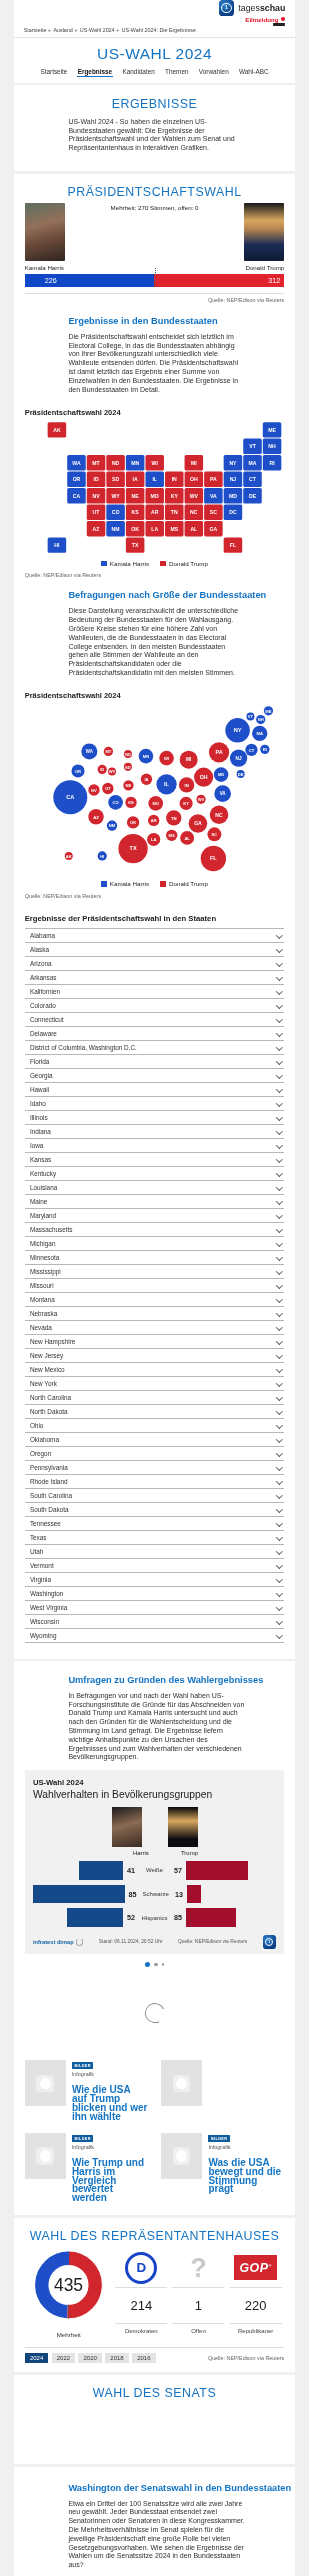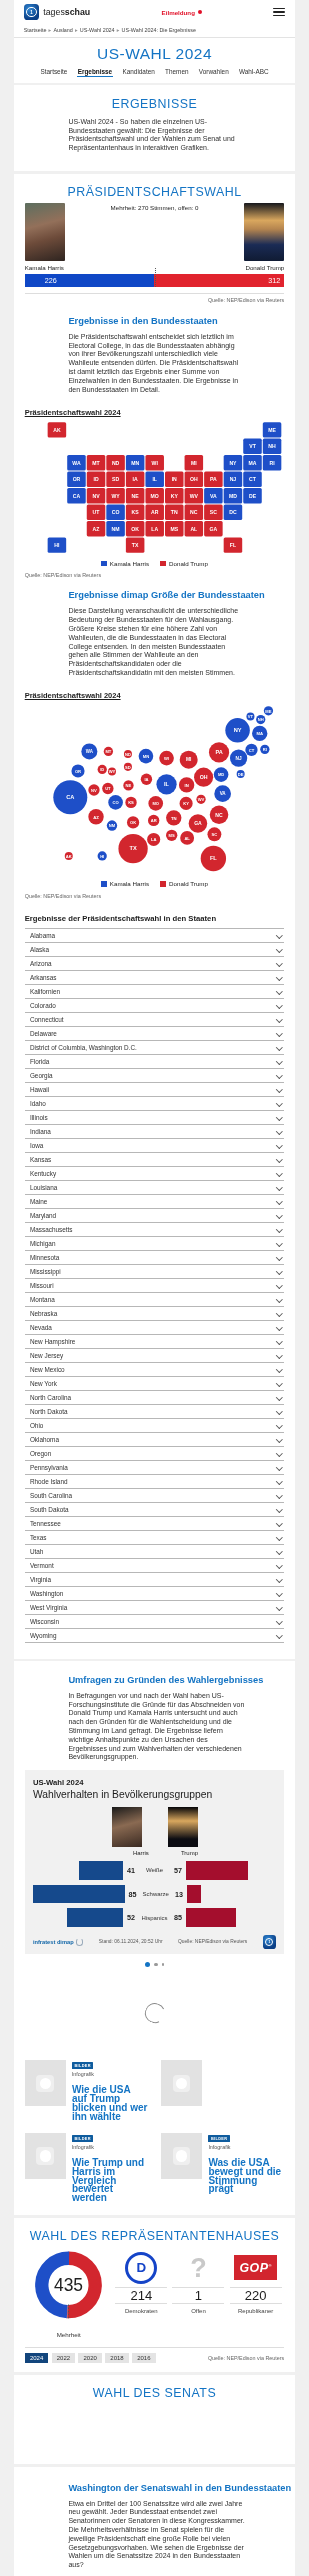--- a/index.html
+++ b/index.html
@@ -1,40 +1,40 @@
 <!DOCTYPE html>
 <html lang="de" style="font-size:8.2px"><head>
 <meta charset="utf-8">
 <style>
   html,body{margin:0;padding:0;background:#f0f0f0;font-family:"Liberation Sans",sans-serif;color:#333;}
   .page{width:309px;margin:0 auto;background:#f0f0f0;}
   .card{background:#fff;margin:0 14.4px 2.6px;position:relative;}
   
   .hdr{background:#fff;margin:0 14.4px 2.6px;}
-  .hdr-top{display:flex;align-items:center;justify-content:space-between;height:24px;padding:0 9.3px;}
+  .hdr-top{display:flex;align-items:flex-end;justify-content:space-between;height:24px;padding:0 9.3px;flex-direction:column;}
   .brand{display:flex;align-items:center;gap:4.1px;}
   .logo-sq{width:15.5px;height:15.5px;border-radius:3.6px;background:radial-gradient(circle at 35% 30%,#2f86d2,#0b3f86 70%);display:flex;align-items:center;justify-content:center;}
   .logo-ring{width:8.2px;height:8.2px;border:1.3px solid #fff;border-radius:50%;display:flex;align-items:center;justify-content:center;font-size:4.6px;color:#fff;font-weight:bold;}
   .brand-name{font-size:8.8px;color:#222;}
   .brand-name b{font-weight:700;}
   .eil{display:flex;align-items:center;gap:2.6px;color:#e10e26;font-size:6.2px;font-weight:700;}
   .eil-dot{width:4.1px;height:4.1px;border-radius:50%;background:#e10e26;}
   .burger{width:12.4px;height:8.2px;display:flex;flex-direction:column;justify-content:space-between;cursor:pointer;}
   .burger span{height:1.3px;background:#222;border-radius:1px;}
   .crumbs{font-size:5.4px;color:#444;padding:3.1px 9.3px 4.1px;border-bottom:0.5px solid #e3e3e3;}
   .crumbs .sep{color:#999;margin:0 2.1px;}
   .page-title{font-size:15.5px;color:#1474c4;text-align:center;letter-spacing:0.5px;padding:7.2px 0 4.1px;font-weight:400;}
   .tabs{display:flex;justify-content:center;gap:9.3px;font-size:6.4px;padding-bottom:5.2px;}
   .tab{color:#333;padding:1px 0.5px;cursor:pointer;}
   .tab.active{font-weight:700;color:#111;border-bottom:1.5px solid #1474c4;}
   
   .sec-title{font-size:12.4px;color:#1474c4;text-align:center;font-weight:400;letter-spacing:0.5px;padding:11.3px 0 2.1px;}
   .indent{margin-left:54px;width:178px;font-size:7px;line-height:8.8px;color:#2f2f2f;}
   .sub-h{margin-left:54px;font-size:9.3px;color:#1474c4;font-weight:700;margin-top:12.4px;margin-bottom:4.1px;}
-  .chart-label{font-size:7.5px;font-weight:700;color:#1d1d1d;margin:13.4px 0 3.1px 10.3px;text-decoration:underline;}
+  .chart-label{font-size:7.5px;font-weight:700;color:#1d1d1d;margin:13.4px 0 3.1px 10.3px;}
   .legend{display:flex;justify-content:center;gap:11.3px;font-size:6.2px;color:#222;margin-top:3.1px;align-items:center;}
   .legend .sw{width:5.7px;height:5.7px;display:inline-block;margin-right:3.1px;vertical-align:-0.5px;}
   .src-l{font-size:5.4px;color:#666;margin:5.2px 0 0 10.3px;}
   .src-r{font-size:5.4px;color:#666;text-align:right;margin:3.1px 10.3px 0 0;}
   .hair{border-top:0.5px solid #ddd;margin:6.2px 10.3px 0;}
   
   .cand-row{display:flex;justify-content:space-between;padding:2.1px 10.3px 0;position:relative;}
   .photo{width:40px;height:58px;border-radius:1px;}
   .photo.harris{background:linear-gradient(165deg,#5c6e5f 0%,#93705a 38%,#6d4b3a 62%,#2e2420 100%);}
   .photo.trump{background:linear-gradient(180deg,#17181d 0%,#d9a75e 30%,#b5854f 45%,#1a2b55 72%,#101b33 100%);}
@@ -98,21 +98,21 @@
   .house-row{display:flex;align-items:flex-start;padding:3.1px 10.3px 0;}
   .donut-wrap{width:88px;text-align:center;}
   .donut-lab{font-size:6.2px;color:#333;margin-top:3.1px;}
   .pcols{display:flex;flex:1;justify-content:space-around;margin-top:4.1px;}
   .pcol{width:52px;text-align:center;}
   .plogo{height:30px;display:flex;align-items:center;justify-content:center;}
   .dem-ring{width:26px;height:26px;border:3.6px solid #1544c8;border-radius:50%;display:flex;align-items:center;justify-content:center;font-size:13.4px;font-weight:800;color:#1544c8;}
   .qmark{font-size:27px;font-weight:800;color:#c9c9c9;line-height:26px;}
   .gop{background:#d2252e;color:#fff;font-weight:800;font-style:italic;font-size:12.4px;padding:5.2px 5.2px;letter-spacing:0.5px;}
   .gop sup{font-size:4.1px;}
-  .pval{font-size:13px;color:#1d1d1d;border-top:0.5px solid #ddd;border-bottom:0.5px solid #ddd;padding:0 0;margin-top:4.1px;}
+  .pval{font-size:13px;color:#1d1d1d;border-top:0.5px solid #ddd;border-bottom:0.5px solid #ddd;padding:10px 0;margin-top:4.1px;}
   .plab{font-size:6px;color:#444;margin-top:4.1px;}
   .years-row{display:flex;align-items:center;justify-content:space-between;border-top:0.5px solid #ddd;margin:9.3px 10.3px 0;padding:5.2px 0 9.3px;}
   .years{display:flex;gap:3.1px;}
   .yr{font-size:6px;padding:2.1px 5.2px;background:#e4e4e4;color:#333;cursor:pointer;}
   .yr.active{background:#12457c;color:#fff;}
   .ysrc{font-size:5.4px;color:#666;}  .empty-100{height:52px;}  .empty-120{height:62px;}
 </style>
 </head>
 <body>
 
@@ -384,21 +384,21 @@
             <text x="404" y="247" text-anchor="middle" font-size="10" font-weight="bold" fill="#fff">FL</text>
           </g>
         </svg>
     </div>
     <div class="legend">
       <span><span class="sw" id="swH1" style="background: rgb(30, 79, 200);"></span><span>Kamala Harris</span></span>
       <span><span class="sw" id="swT1" style="background: rgb(210, 38, 46);"></span><span>Donald Trump</span></span>
     </div>
     <div class="src-l">Quelle: NEP/Edison via Reuters</div>
 
-    <div class="sub-h">Ergebnisse dimap Größe der Bundesstaaten</div>
+    <div class="sub-h">Befragungen nach Größe der Bundesstaaten</div>
     <p class="indent">Diese Darstellung veranschaulicht die unterschiedliche Bedeutung der Bundesstaaten für den Wahlausgang. Größere Kreise stehen für eine höhere Zahl von Wahlleuten, die die Bundesstaaten in das Electoral College entsenden. In den meisten Bundesstaaten gehen alle Stimmen der Wahlleute an den Präsidentschaftskandidaten oder die Präsidentschaftskandidatin mit den meisten Stimmen.</p>
 
     <div class="chart-label">Präsidentschaftswahl 2024</div>
     <div class="mapwrap">
       <svg id="bubbleMap" width="280" height="172" viewBox="0 0 544 334">
           <g>
             <circle cx="125" cy="94" r="15.588457268119894" fill="#1e4fc8"></circle>
             <text x="125" y="97.5" text-anchor="middle" font-size="8.573651497465942" font-weight="bold" fill="#fff">WA</text>
           </g>
           <g>

